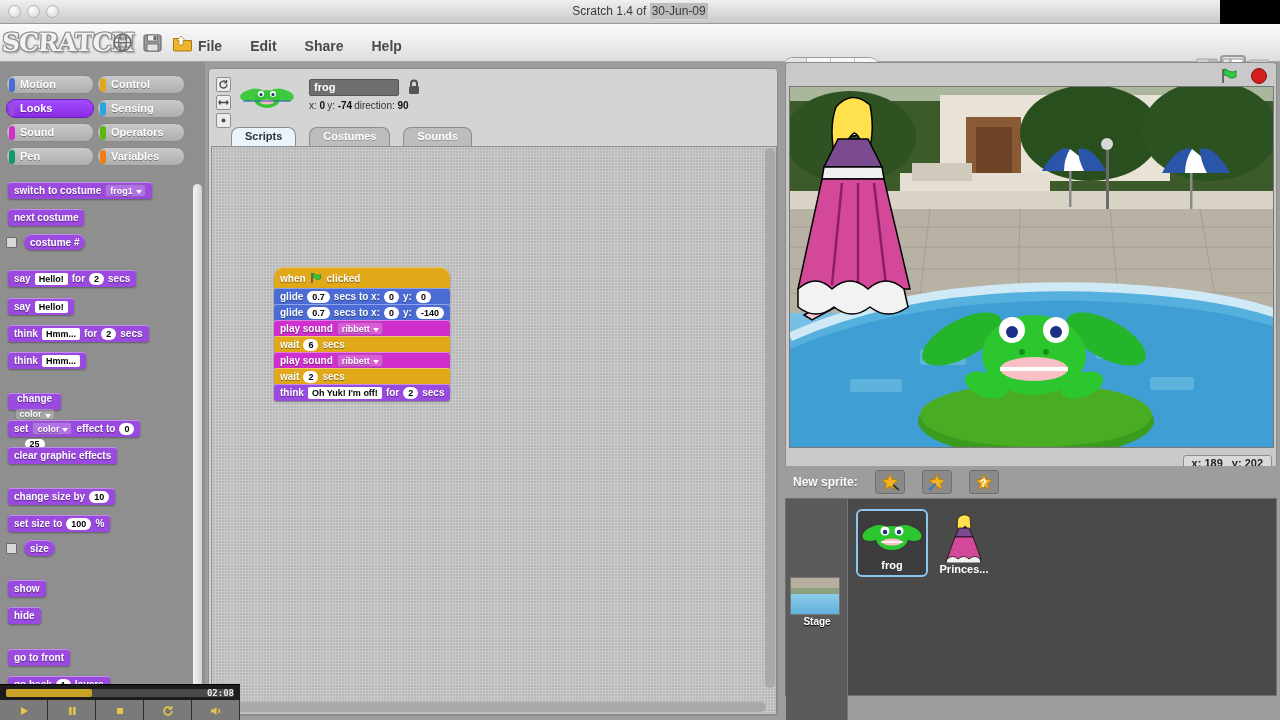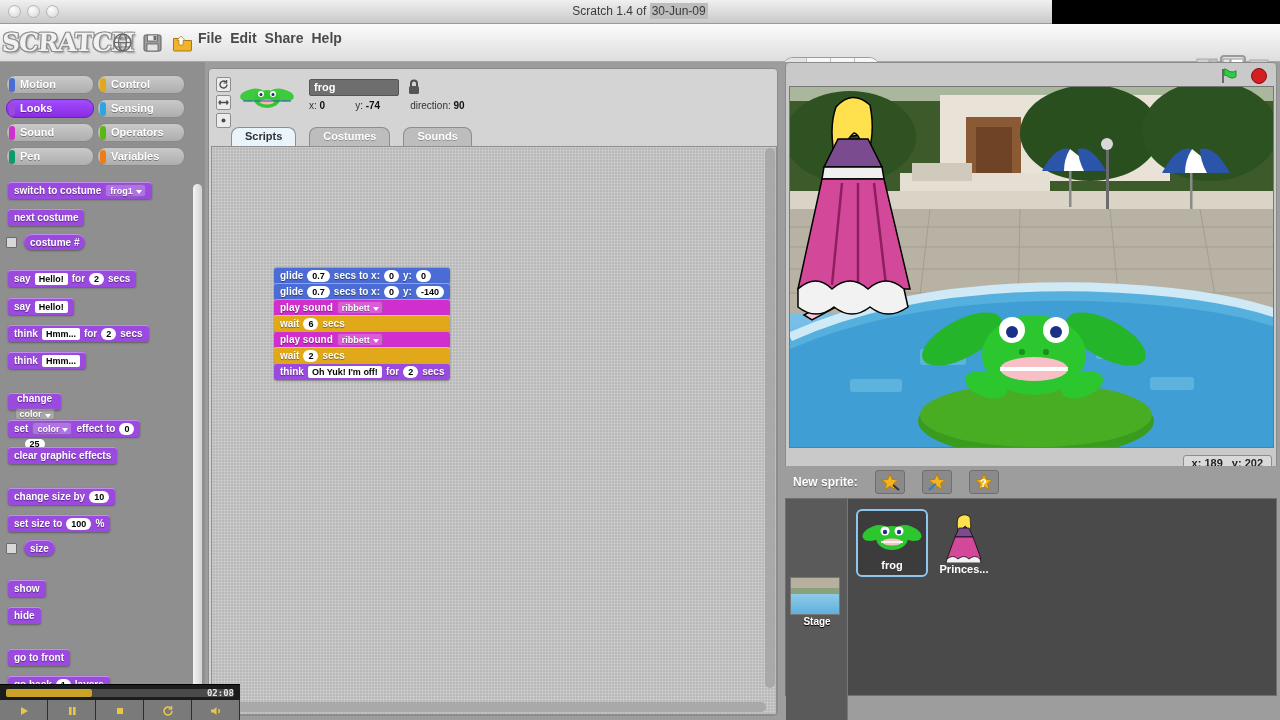--- a/index.html
+++ b/index.html
@@ -3,21 +3,21 @@
 <meta charset="utf-8">
 <style>
   * { box-sizing: border-box; margin:0; padding:0; }
   html,body { width:1280px; height:720px; overflow:hidden; background:#000; }
   body { font-family:"DejaVu Sans", sans-serif; font-size:11px; }
 
   #app { position:relative; width:1280px; height:720px; }
 
   
   .titlebar{
-    position:absolute; left:0; top:0; width:1052px; height:24px;
+    position:absolute; left:0; top:0; width:1220px; height:24px;
     background:linear-gradient(#f0f0f0,#c9c9c9);
     border-bottom:1px solid #9a9a9a;
   }
   .tb-lights{ position:absolute; left:8px; top:5px; display:flex; gap:6px; }
   .tb-lights span{
     width:13px;height:13px;border-radius:50%;
     background:radial-gradient(circle at 35% 30%,#fdfdfd,#d6d6d6);
     border:1px solid #b4b4b4; display:block;
   }
   .tb-title{
@@ -35,21 +35,21 @@
   .logo{
     position:absolute; left:2px; top:4px; font-size:25px; font-weight:bold;
     font-family:"DejaVu Serif", serif; color:#f2f2f2;
     letter-spacing:-1px;
     text-shadow: -1px -1px 0 #8d8d8d, 1px -1px 0 #8d8d8d, -1px 1px 0 #8d8d8d,
                   1px 1px 0 #8d8d8d, 2px 2px 2px rgba(0,0,0,.35);
     transform:skewX(-3deg);
   }
   .mb-icons{ position:absolute; left:112px; top:8px; display:flex; gap:9px; align-items:center; }
   .mb-icon{ width:21px; height:21px; display:block; }
-  .menu-items{ position:absolute; left:198px; top:6px; display:flex; gap:8px; }
+  .menu-items{ position:absolute; left:198px; top:14px; display:flex; gap:28px; }
   .menu-items div{
     font-size:14px; font-weight:bold; color:#4a4a4a;
     font-family:"Liberation Sans",sans-serif;
   }
 
   .mb-tools{
     position:absolute; left:782px; top:33px; height:22px;
     display:flex; align-items:center;
     background:#fbfbfb; border:1px solid #9d9d9d; border-radius:11px;
     overflow:hidden;
@@ -163,21 +163,21 @@
   }
   .sprite-name{
     position:absolute; left:100px; top:10px; width:90px; height:17px;
     background:#6e6e6e; border:1px solid #555; border-radius:2px;
     color:#fff; font-size:11px; font-weight:bold; padding:1px 4px;
     font-family:"Liberation Sans",sans-serif;
   }
   .lock-icon{ position:absolute; left:198px; top:9px; }
   .sprite-meta{
     position:absolute; left:100px; top:31px; font-size:10px; color:#333;
-    font-family:"Liberation Sans",sans-serif; display:flex; gap:30px;
+    font-family:"Liberation Sans",sans-serif; display:flex; gap:2px;
   }
   .sprite-meta b{ color:#111; }
 
   .tabs{ position:absolute; left:22px; top:58px; display:flex; }
   .tab{
     height:19px; padding:2px 13px 0 13px; margin-right:13px;
     background:#bdbdbd; border:1px solid #8d8d8d; border-bottom:none;
     border-radius:8px 8px 0 0; font-size:11px; font-weight:bold; color:#fff;
     font-family:"Liberation Sans",sans-serif; text-shadow:0 1px 0 rgba(0,0,0,.25);
   }
@@ -552,20 +552,28 @@
 
       <div class="tabs">
         <div class="tab sel">Scripts</div>
         <div class="tab">Costumes</div>
         <div class="tab">Sounds</div>
       </div>
     </div>
 
     <div class="scriptarea">
       <div class="script" id="script-stack">
+          <div class="blk control hat">
+            <span>when</span>
+            <span><svg width="13" height="12" viewBox="0 0 13 12" style="vertical-align:-2px">
+                <path d="M2 1v10" stroke="#555" stroke-width="1.6"></path>
+                <path d="M2.8 1.4c2.6 0 2.6 2 5.2 2 1.3 0 2-.5 2.6-.9v4c-.6.4-1.3.9-2.6.9-2.6 0-2.6-2-5.2-2z" fill="#2ecc40" stroke="#1f8b2c" stroke-width=".8"></path>
+              </svg></span>
+            <span>clicked</span>
+          </div>
           <div class="blk motion">
             <span>glide</span>
             <span class="num">0.7</span>
             <span>secs to x:</span>
             <span class="num">0</span>
             <span>y:</span>
             <span class="num">0</span>
           </div>
           <div class="blk motion">
             <span>glide</span>

